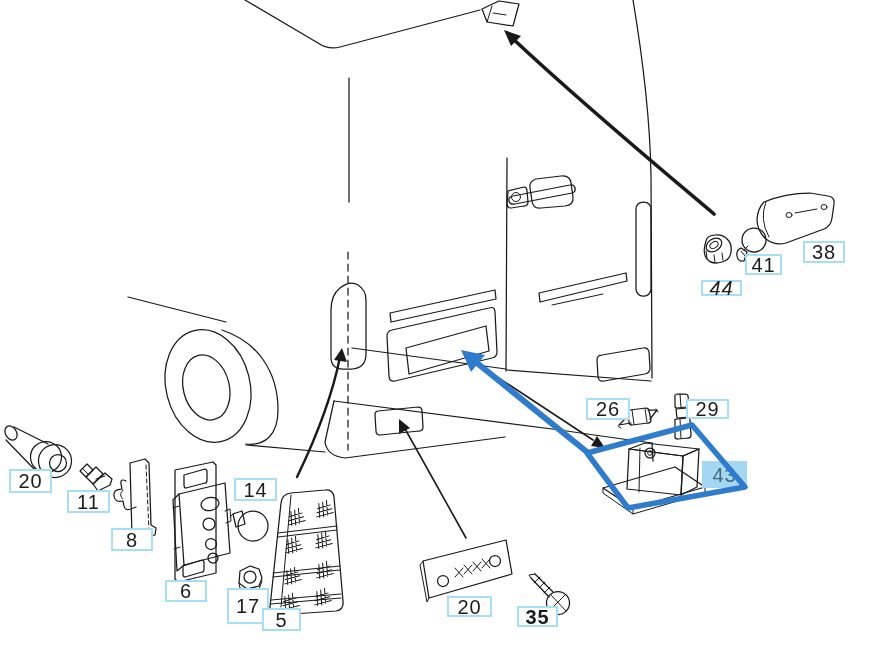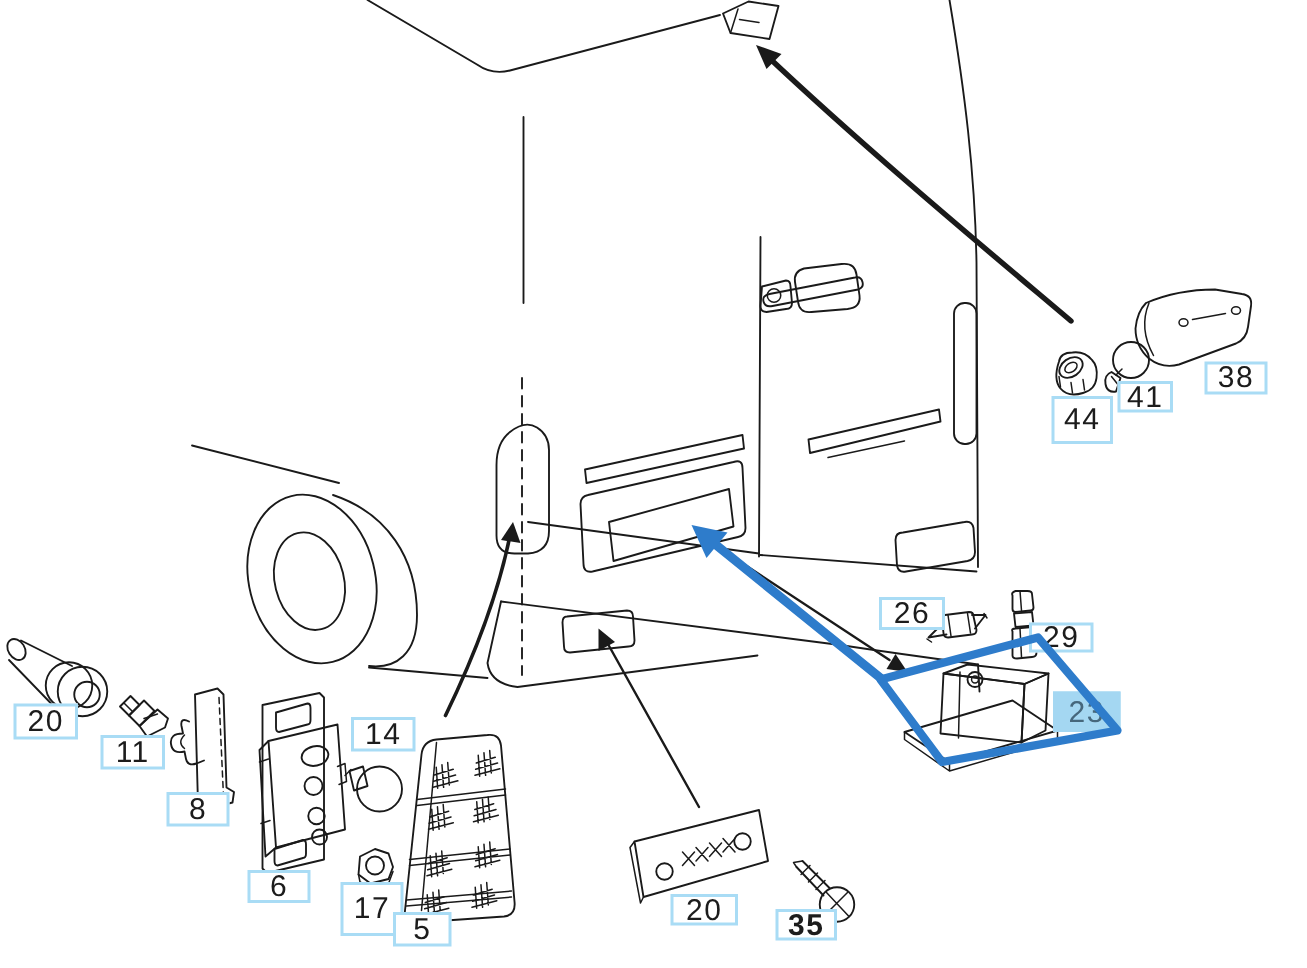--- a/index.html
+++ b/index.html
@@ -234,23 +234,23 @@
   <div class="plabel" style="left: 9px; top: 469px; width: 43px; height: 24px;">20</div>
     <div class="plabel" style="left: 67px; top: 490px; width: 43px; height: 23px;">11</div>
     <div class="plabel" style="left: 111px; top: 528px; width: 42px; height: 23px;">8</div>
     <div class="plabel" style="left: 165px; top: 580px; width: 42px; height: 22px;">6</div>
     <div class="plabel" style="left: 234px; top: 478px; width: 43px; height: 23px;">14</div>
     <div class="plabel" style="left: 227px; top: 588px; width: 42px; height: 36px;">17</div>
     <div class="plabel" style="left: 262px; top: 608px; width: 39px; height: 23px;">5</div>
     <div class="plabel" style="left: 447px; top: 596px; width: 45px; height: 21px;">20</div>
     <div class="plabel" style="left: 517px; top: 606px; width: 41px; height: 21px; font-weight: bold;">35</div>
     <div class="plabel" style="left: 586px; top: 398px; width: 44px; height: 22px;">26</div>
-    <div class="plabel" style="left: 686px; top: 399px; width: 43px; height: 20px; margin-top: 16px;">29</div>
-    <div class="plabel hl" style="left: 702px; top: 461px; width: 45px; height: 27px;">23</div>
-    <div class="plabel" style="left: 701px; top: 264px; width: 41px; height: 32px;">44</div>
+    <div class="plabel" style="left: 686px; top: 399px; width: 43px; height: 20px;">29</div>
+    <div class="plabel hl" style="left: 702px; top: 461px; width: 45px; height: 27px;">43</div>
+    <div class="plabel" style="left: 701px; top: 280px; width: 41px; height: 16px; font-style: italic;">44</div>
     <div class="plabel" style="left: 745px; top: 254px; width: 37px; height: 21px; text-align: center;">41</div>
     <div class="plabel" style="left: 803px; top: 241px; width: 42px; height: 22px;">38</div>
     <svg class="layer3" width="871" height="645" viewBox="0 0 871 645" style="pointer-events:none">
     <g>
       <polygon class="hlst" stroke-width="5.5" points="692,425 745,487 628,508 587,453"></polygon>
       <path class="hlst" stroke-width="6" d="M587,452 L477,363"></path>
       <polygon class="hlf" points="461,350 485,355 471,372"></polygon>
     </g>
   </svg>
 

